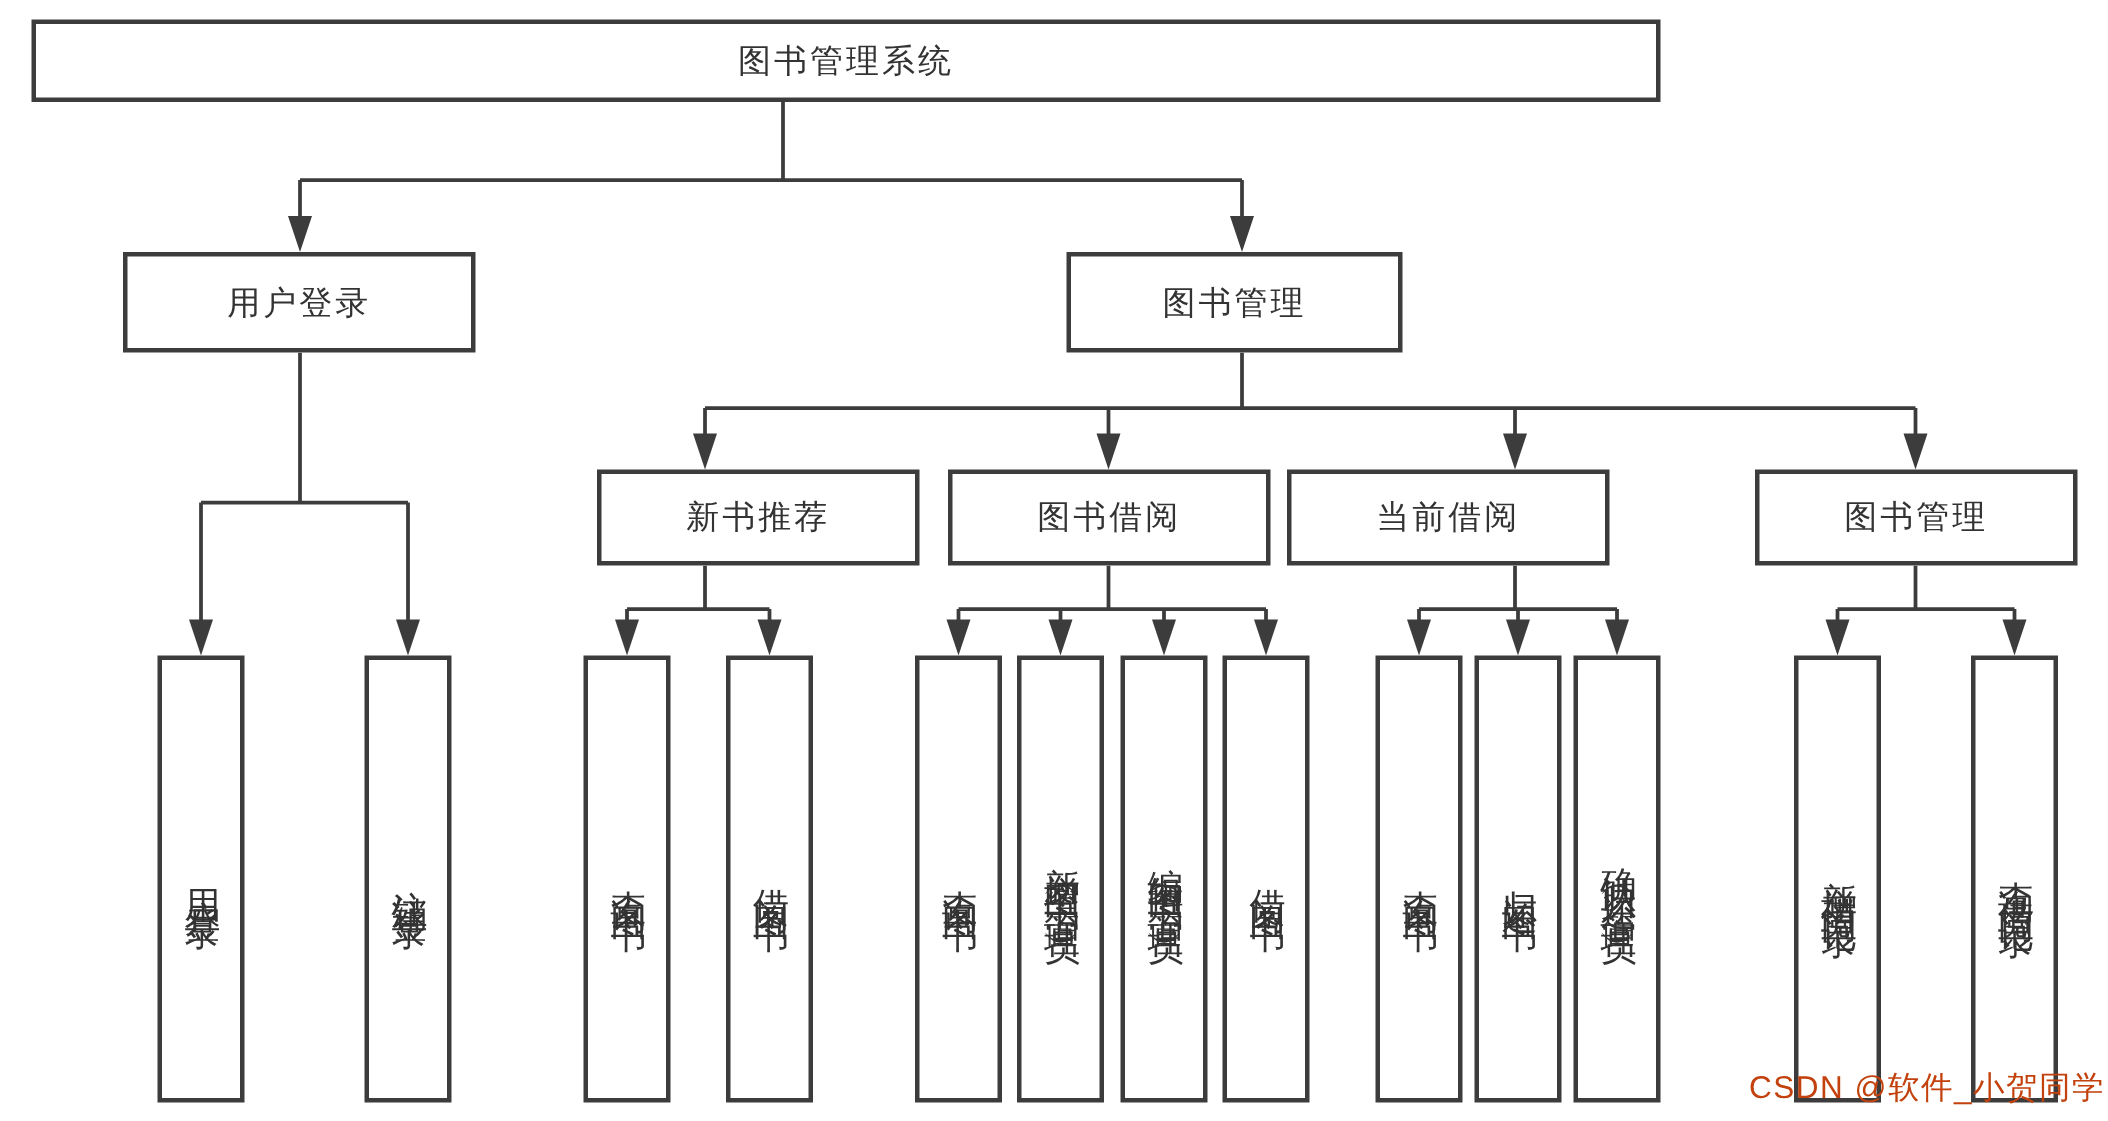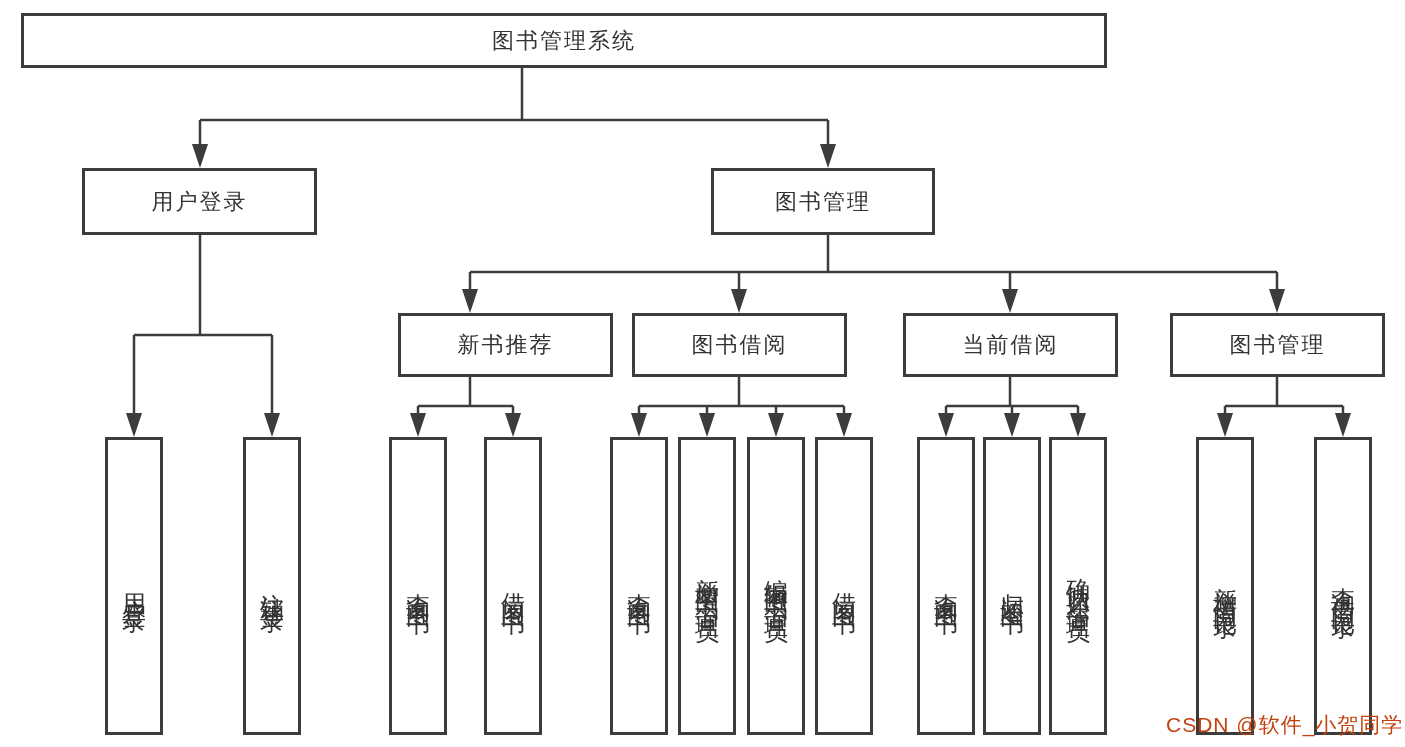--- a/index.html
+++ b/index.html
@@ -108,21 +108,21 @@
   <div class="box lvl1" style="left:711px; width:224px;">
     <span class="h-label">图书管理</span>
   </div>
 
   <div class="box lvl2" style="left:363px;margin-left:35px;">
     <span class="h-label">新书推荐</span>
   </div>
   <div class="box lvl2" style="left:632px;">
     <span class="h-label">图书借阅</span>
   </div>
-  <div class="box lvl2" style="left:903px;text-align:right;">
+  <div class="box lvl2" style="left:858px;text-align:right;">
     <span class="h-label">当前借阅</span>
   </div>
   <div class="box lvl2" style="left:1170px;">
     <span class="h-label">图书管理</span>
   </div>
 
   <div class="box leaf" style="left:105px;">
     <span class="v-label">用户登录</span>
   </div>
   <div class="box leaf" style="left:243px;">

